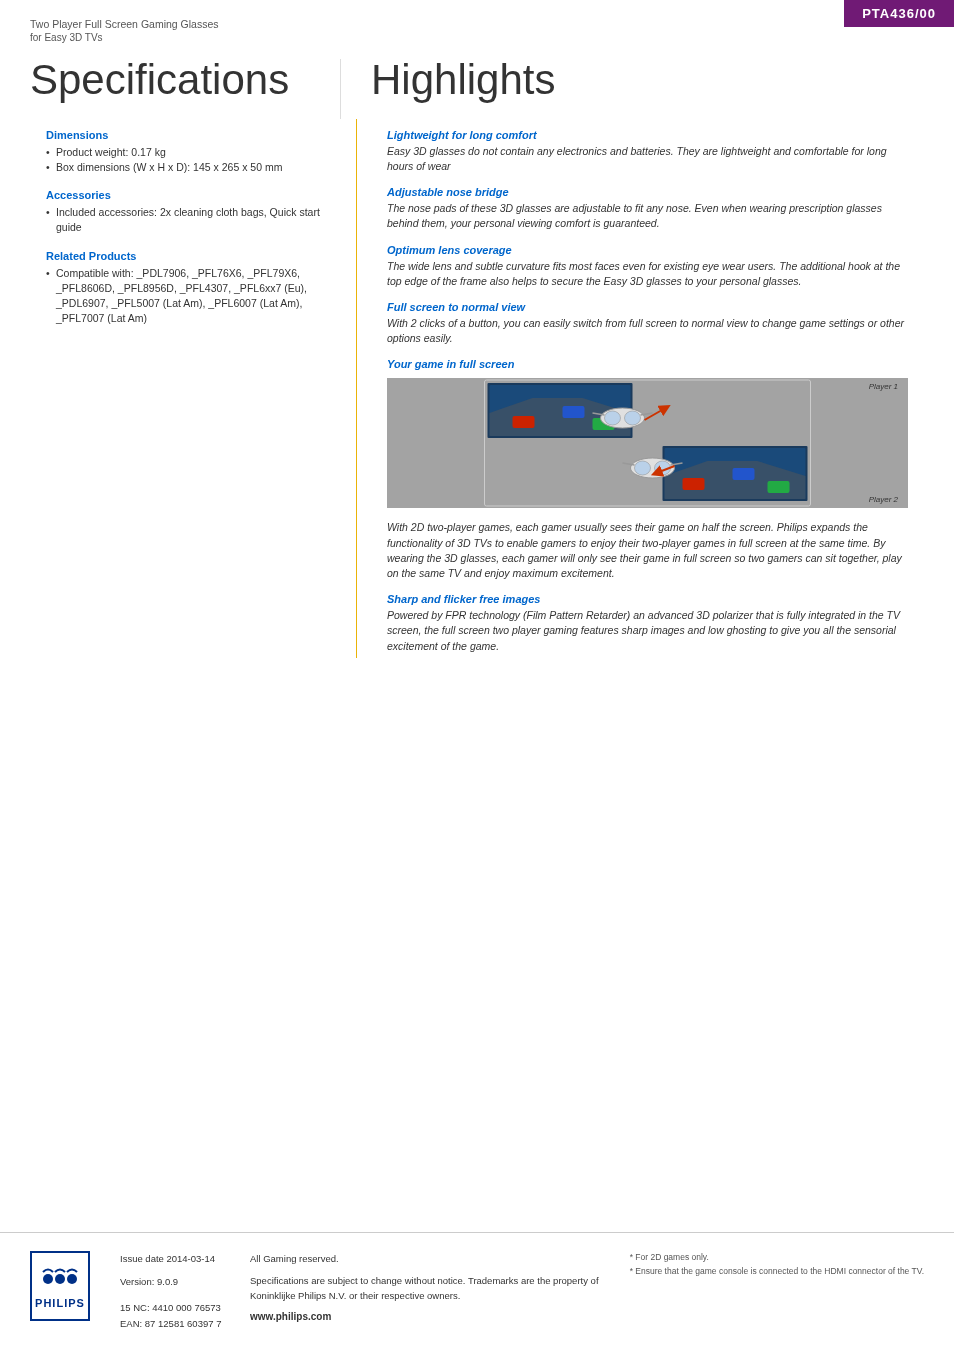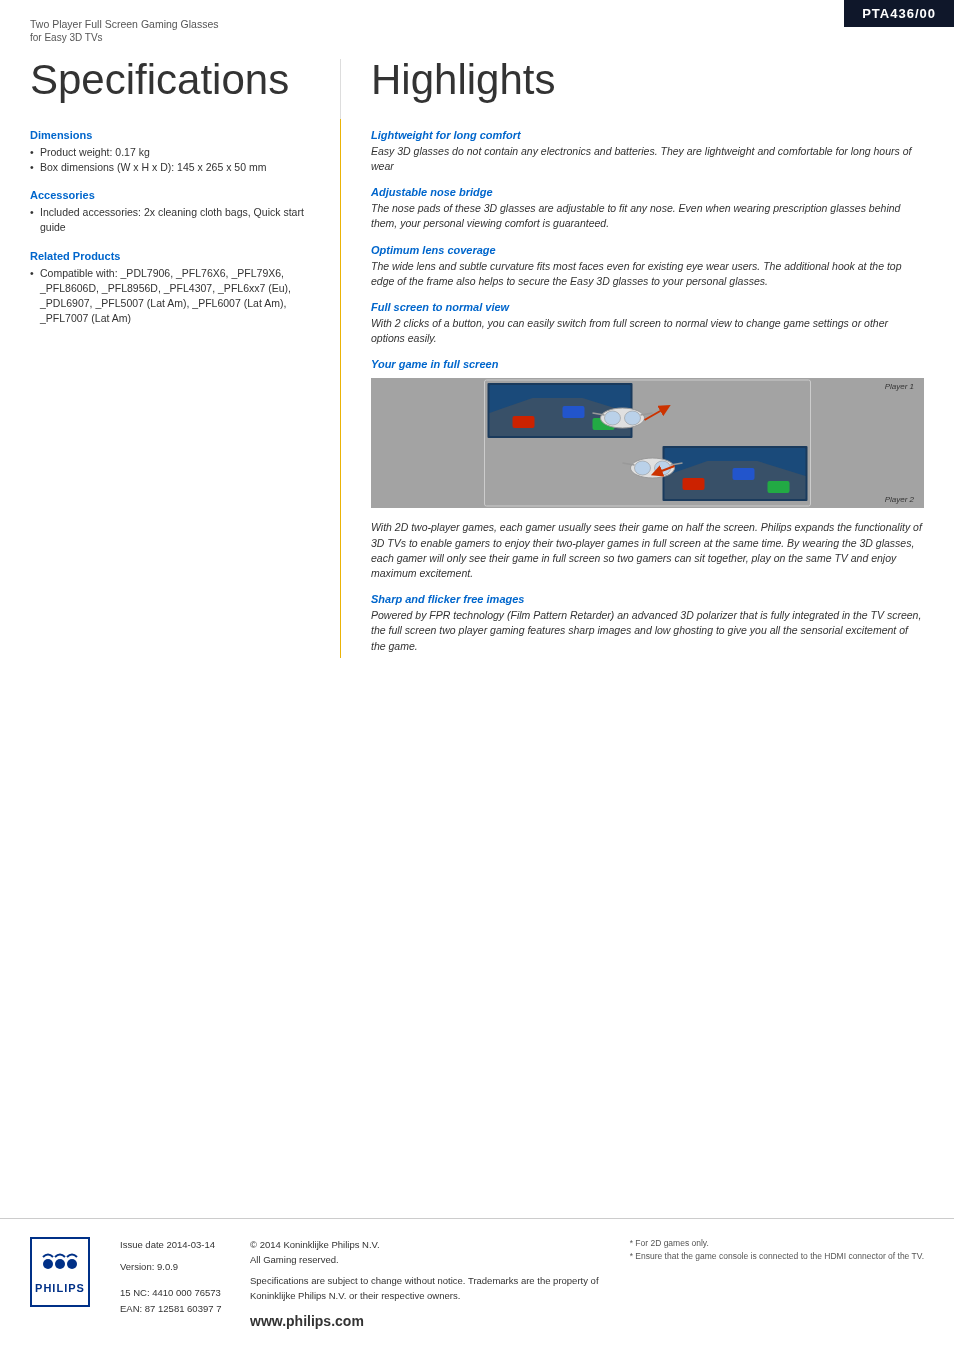--- a/index.html
+++ b/index.html
@@ -26,32 +26,32 @@
       font-size: 10.5px;
       color: #555;
       line-height: 1.3;
     }
 
     
     .product-code-badge {
       position: absolute;
       top: 0;
       right: 0;
-      background: #0f172a;
+      background: #701a75;
       color: white;
       font-size: 13px;
       font-weight: bold;
       padding: 6px 18px;
       letter-spacing: 1px;
     }
 
     
     .main-container {
       display: flex;
-      padding: 0 30px;
+      padding: 0 46px;
     }
 
     
     .left-col {
       width: 310px;
       padding-right: 30px;
       padding-top: 10px;
     }
 
     
@@ -193,21 +193,21 @@
     .footer-col3 {
       min-width: 180px;
       font-size: 8.5px;
       color: #555;
       line-height: 1.6;
       text-align: left;
     }
 
     .footer-www {
       font-weight: bold;
-      font-size: 14px;
+      font-size: 10px;
     }
 
     
     .philips-logo-box {
       border: 2px solid #003087;
       width: 60px;
       height: 70px;
       display: flex;
       flex-direction: column;
       align-items: center;
@@ -399,21 +399,20 @@
       <div style="height:10px;"></div>
       <div>
         <span>15 NC:</span> <span>4410 000 76573</span>
       </div>
       <div>
         <span>EAN:</span> <span>87 12581 60397 7</span>
       </div>
     </div>
 
     <div class="footer-col2">
-      <div>© 2014 Koninklijke Philips N.V.</div>
       <div>All Gaming reserved.</div>
       <div style="height:6px;"></div>
       <div>Specifications are subject to change without notice. Trademarks are the property of Koninklijke Philips N.V. or their respective owners.</div>
       <div style="height:6px;"></div>
       <div class="footer-www">www.philips.com</div>
     </div>
 
     <div class="footer-col3">
       <div>* For 2D games only.</div>
       <div>* Ensure that the game console is connected to the HDMI connector of the TV.</div>

